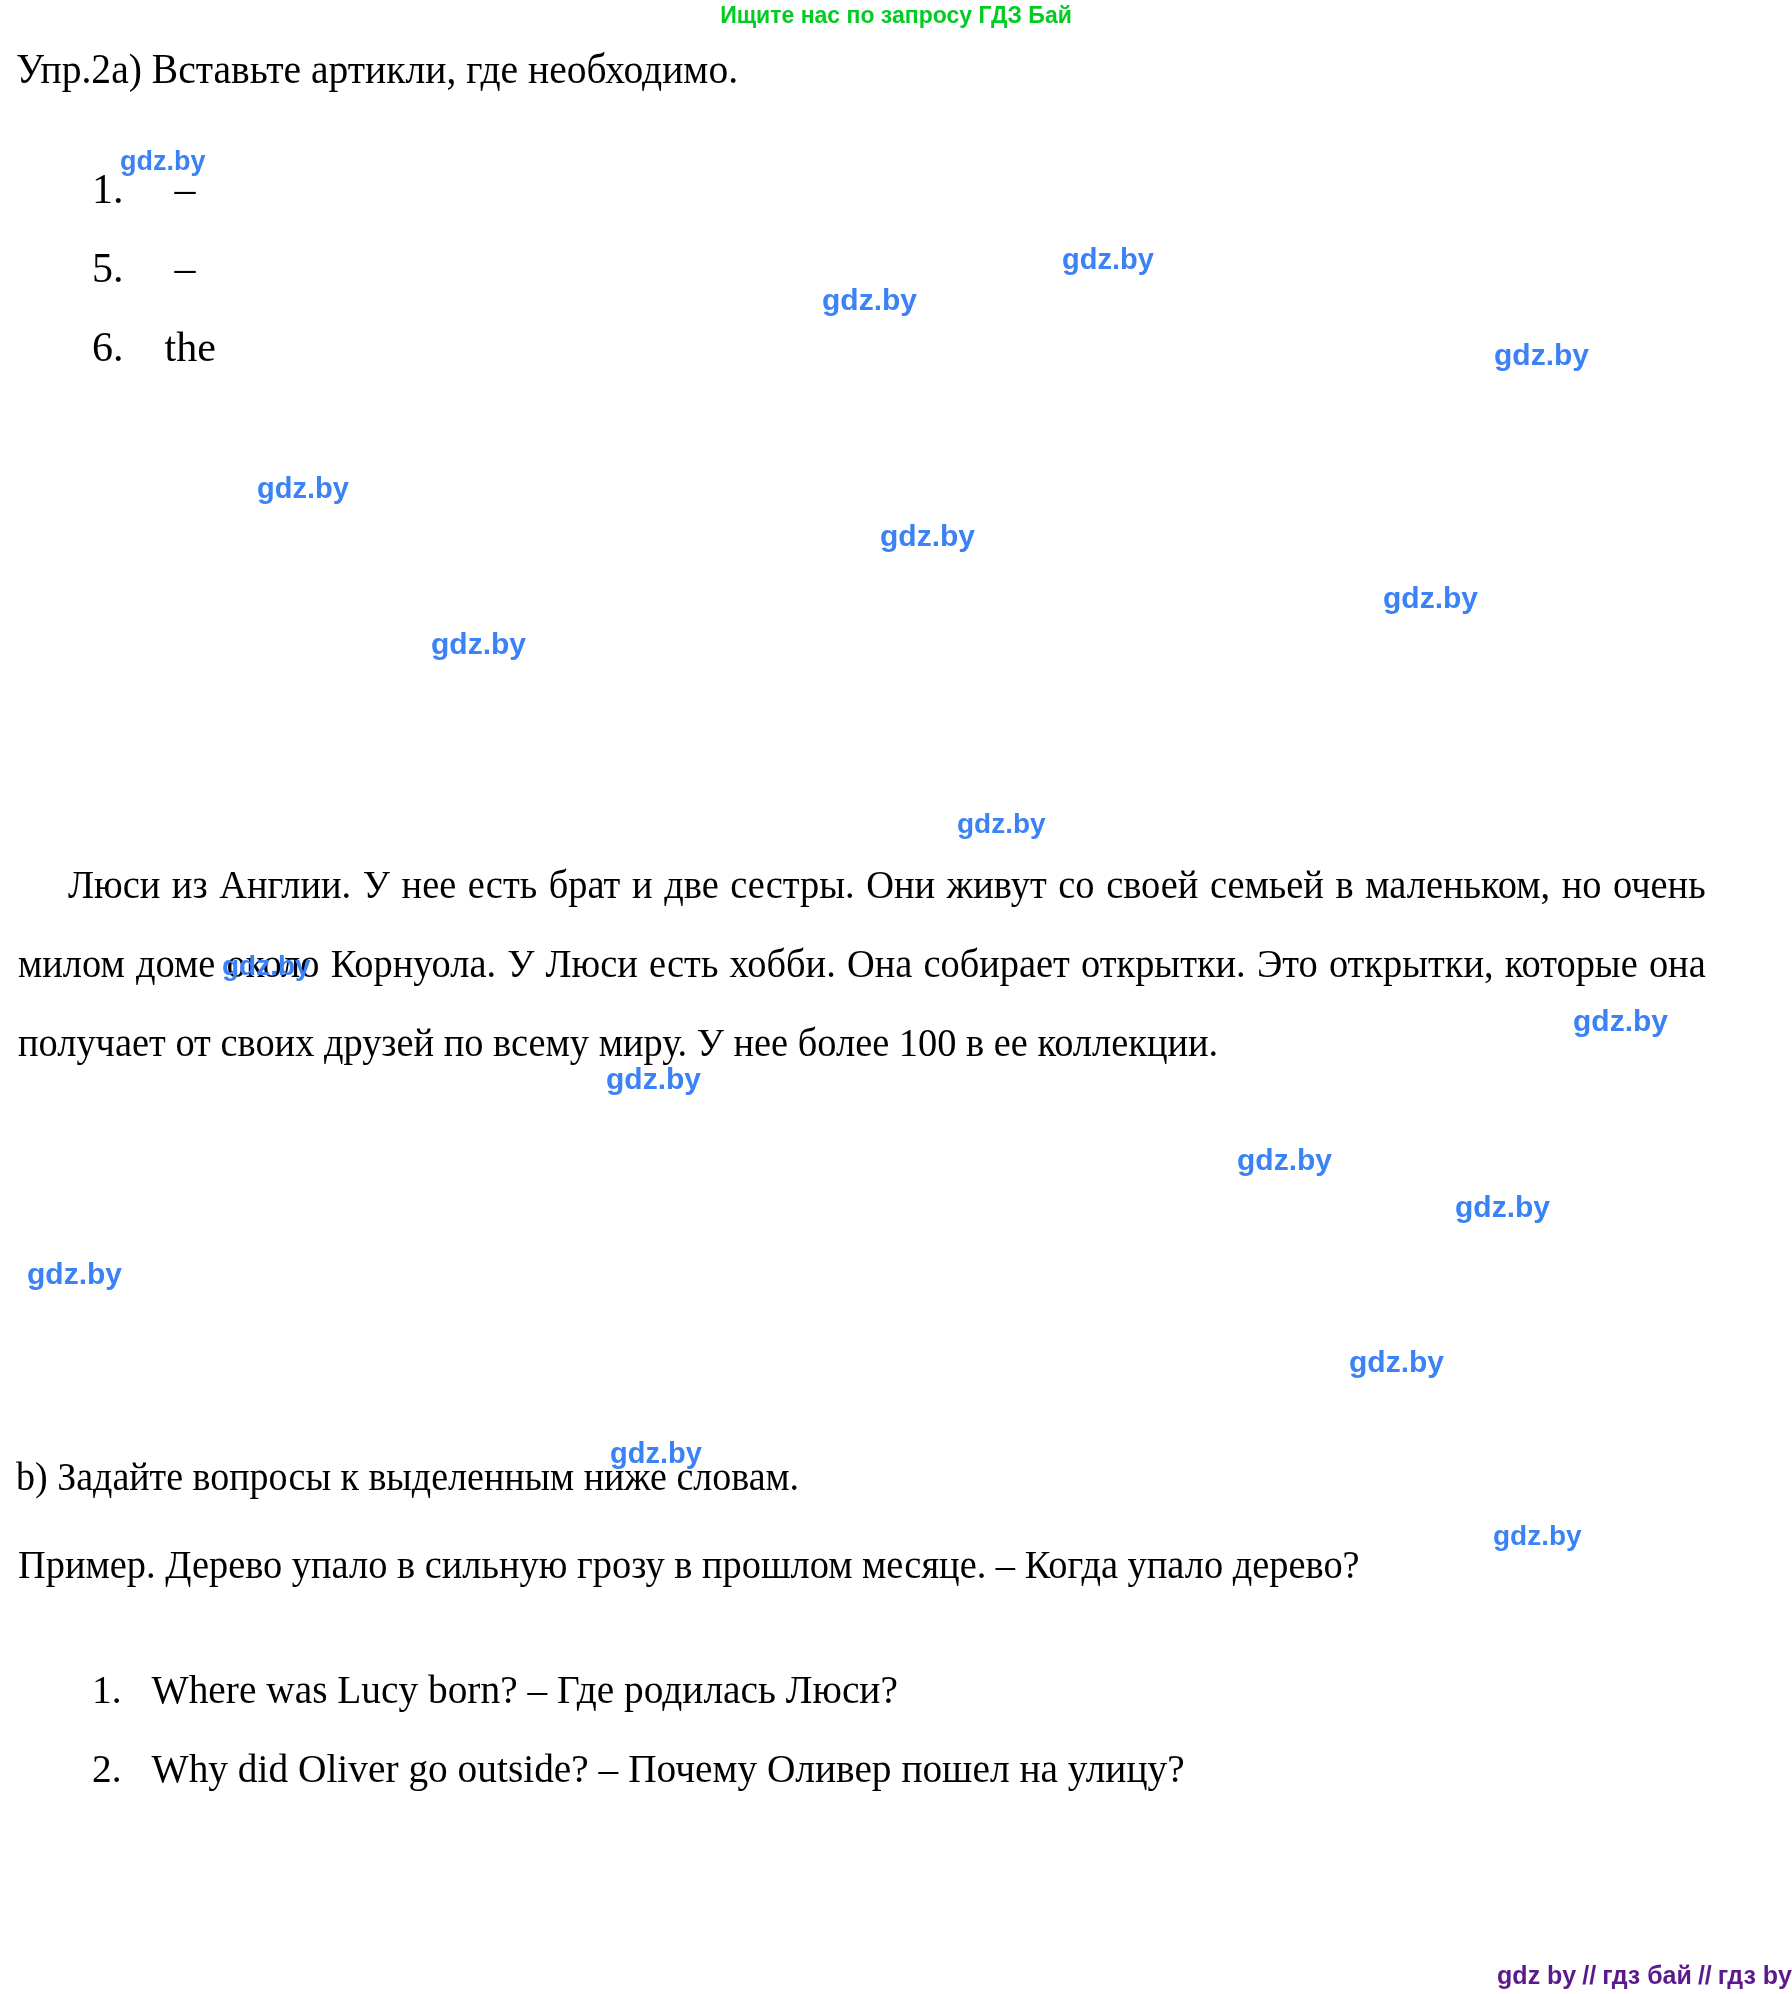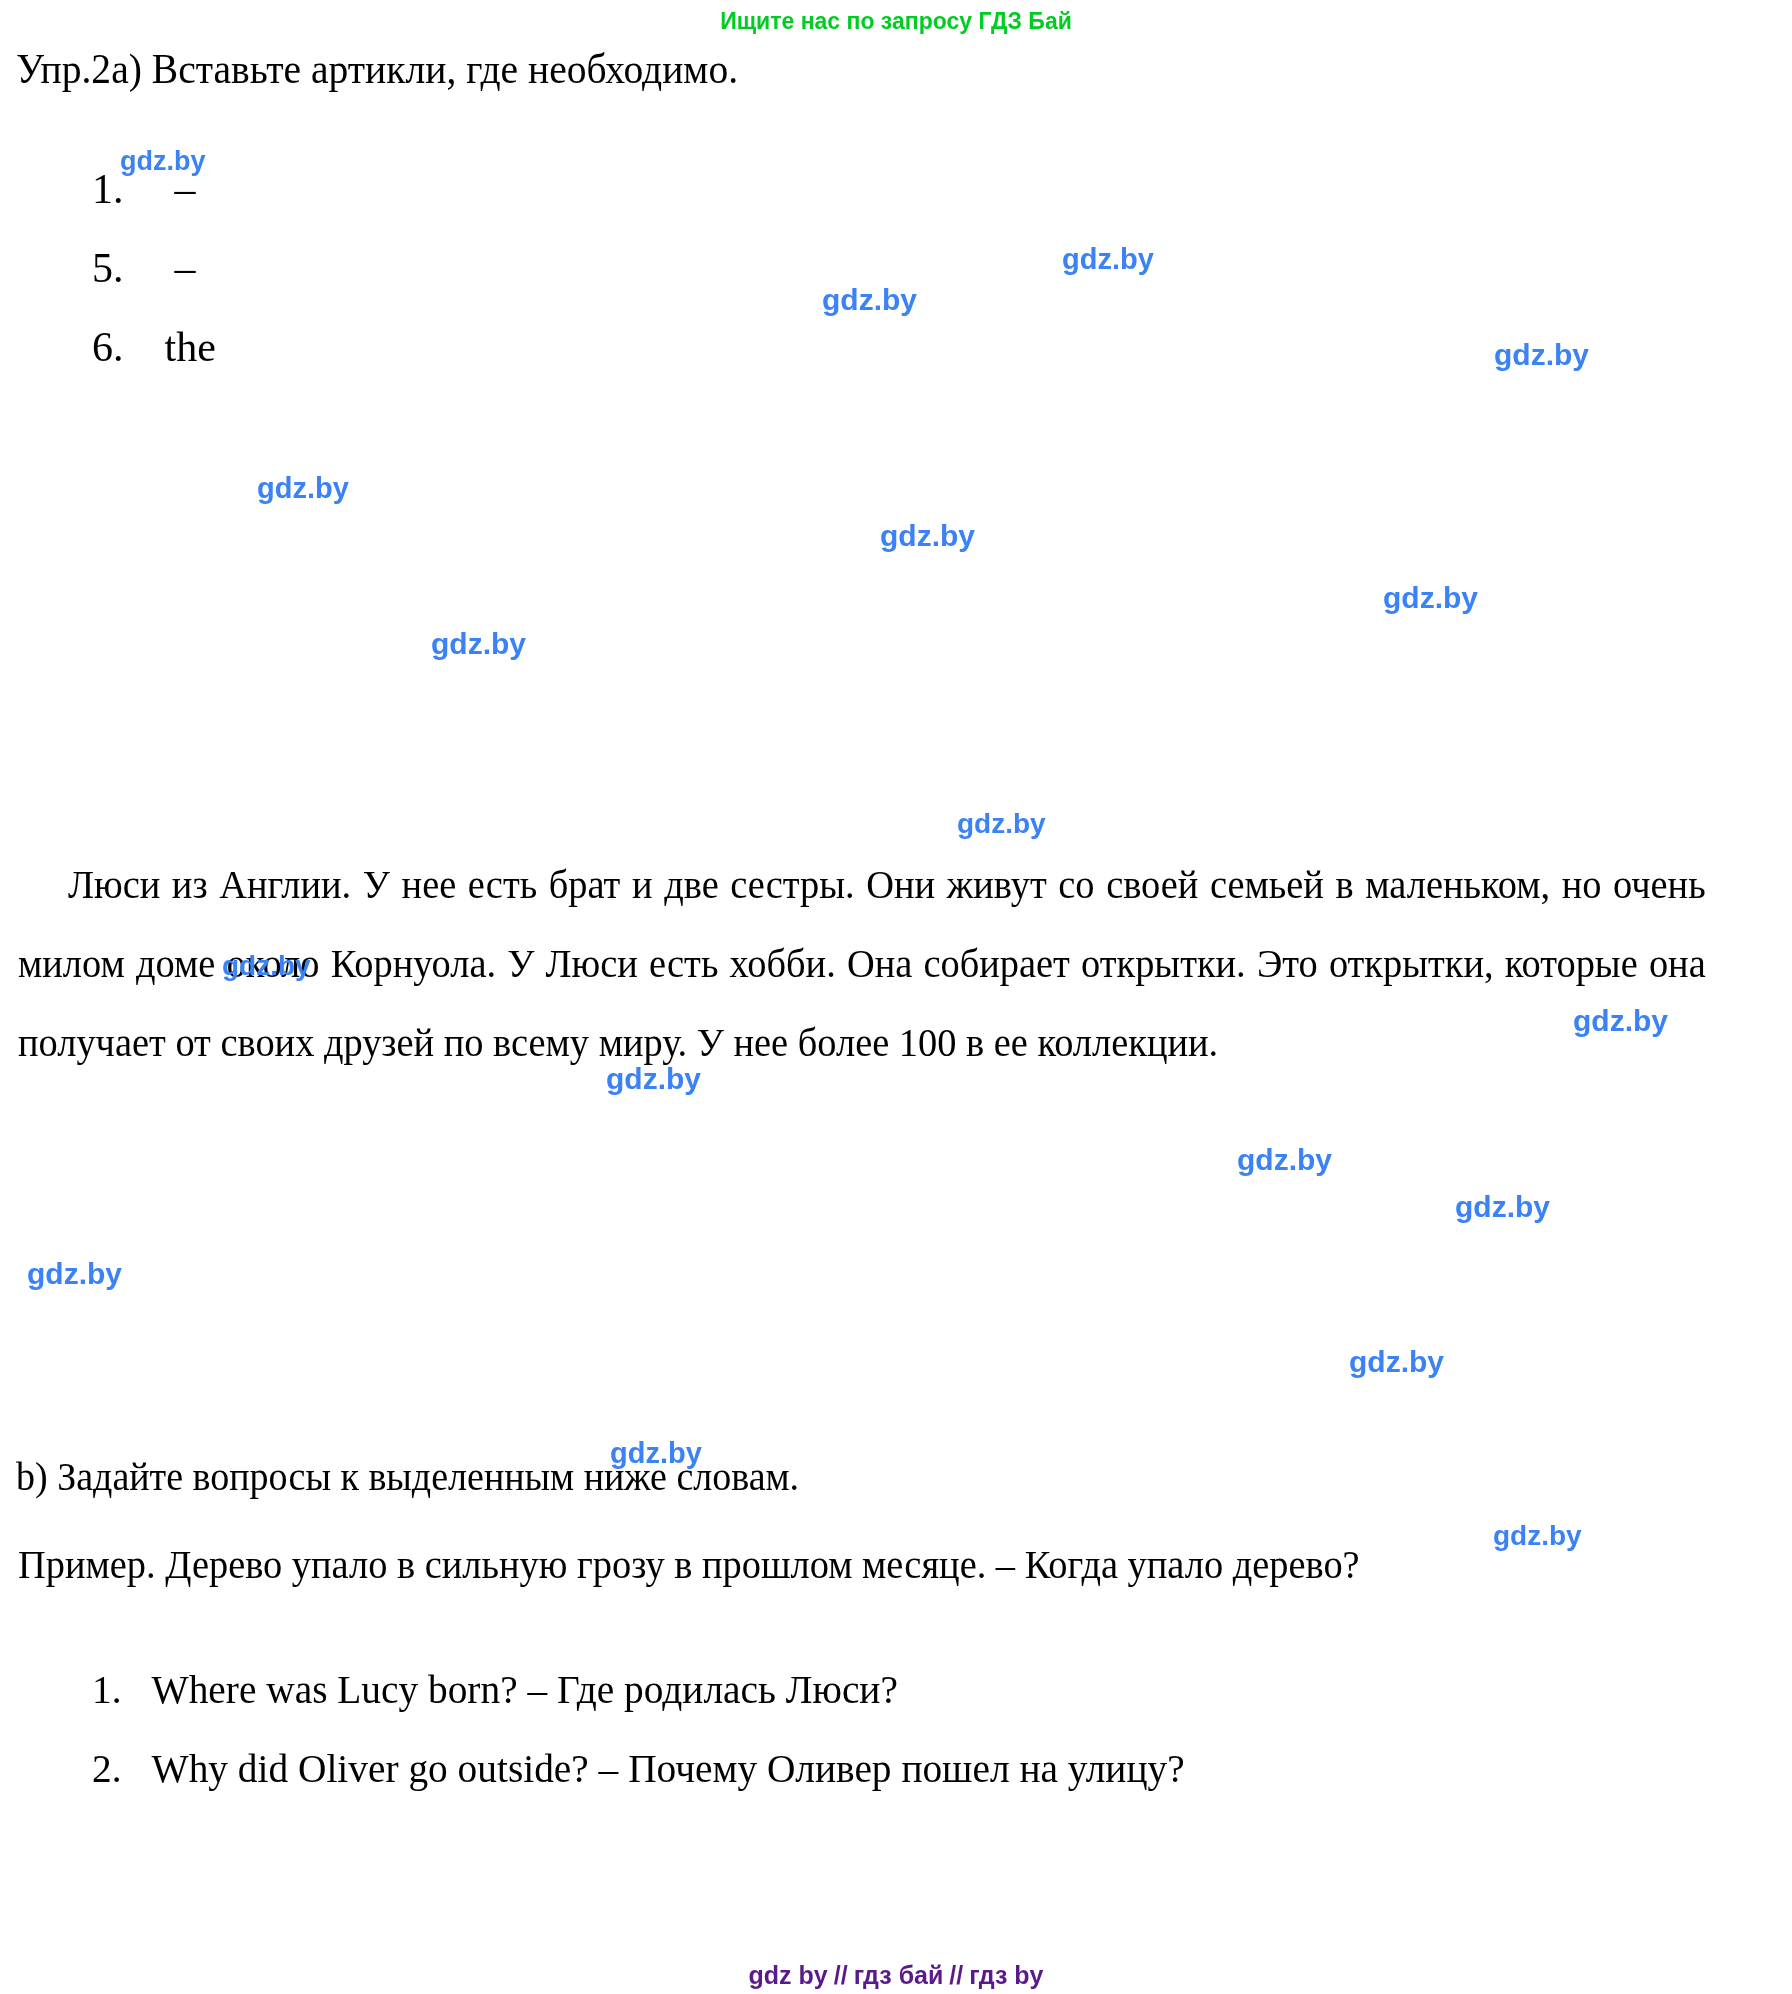--- a/index.html
+++ b/index.html
@@ -20,21 +20,21 @@
   .page {
     position: relative;
     width: 1792px;
     height: 1994px;
     box-sizing: border-box;
   }
 
   
   .promo-banner {
     position: absolute;
-    top: 8px;
+    top: 2px;
     left: 0;
     width: 1792px;
     text-align: center;
     font-family: "Liberation Sans", "DejaVu Sans", sans-serif;
     font-size: 23px;
     font-weight: bold;
     color: #00cc22;
     letter-spacing: 0px;
     white-space: nowrap;
   }
@@ -127,21 +127,21 @@
     display: inline-block;
     width: 62px;
   }
 
   
   .footer-strip {
     position: absolute;
     bottom: 4px;
     left: 0;
     width: 1792px;
-    text-align: center;
+    text-align: right;
     font-family: "Liberation Sans", "DejaVu Sans", sans-serif;
     font-size: 25px;
     font-weight: bold;
     color: #5b1a8c;
     white-space: nowrap;
   }
   .footer-sep { padding: 0 6px; }
 
   
   .wm {

